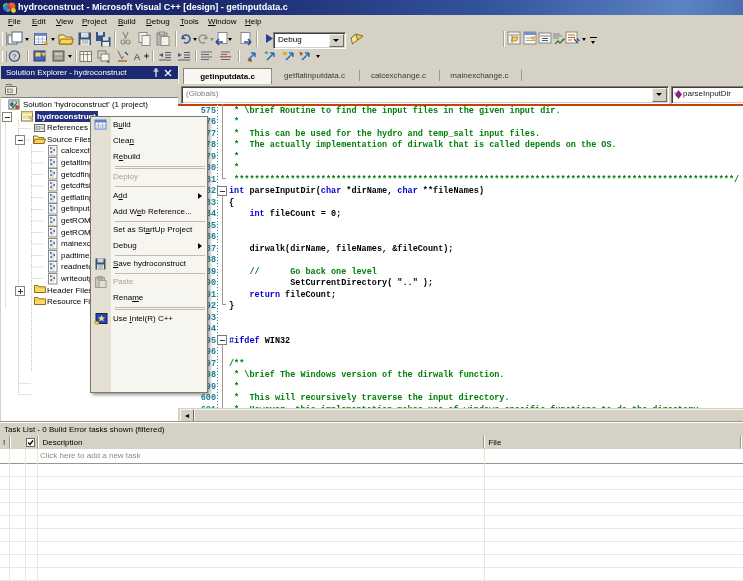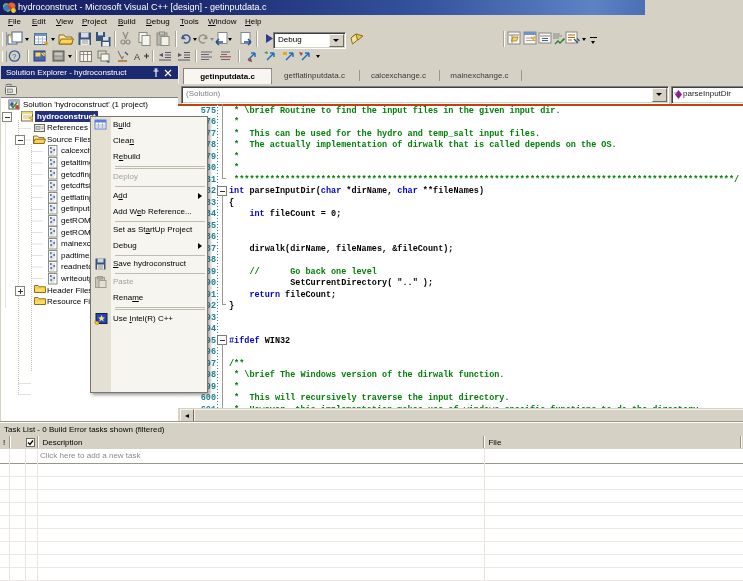--- a/index.html
+++ b/index.html
@@ -1,20 +1,20 @@
 <!DOCTYPE html>
 <html><head><meta charset="utf-8"><style>
 html,body{margin:0;padding:0}
 body{width:743px;height:581px;position:relative;overflow:hidden;
  font-family:"Liberation Sans",sans-serif;background:#d5d1c4;font-size:8px;color:#000}
 .abs{position:absolute}
 
-#title{left:0;top:0;width:645px;height:15px;
+#title{left:0;top:0;width:743px;height:15px;
  background:linear-gradient(90deg,#171f63 0%,#1c2a70 30%,#33539d 65%,#5d83c4 92%,#4a6fb4 100%);
- color:#fff;font-weight:normal;font-size:8.5px;line-height:15px;white-space:nowrap}
+ color:#fff;font-weight:bold;font-size:8.5px;line-height:15px;white-space:nowrap}
 #title .txt{position:absolute;left:18px;top:0;font-size:9px}
 
 #menubar{left:0;top:15px;width:743px;height:14px;background:#d5d1c4;line-height:14px}
 #menubar span.mi{position:absolute;top:0}
 
 #tb1{left:0;top:29px;width:743px;height:20px;background:#d5d1c4}
 #tb2{left:0;top:49px;width:743px;height:14px;background:#d5d1c4}
 .grip{position:absolute;width:3px;border-left:1px solid #fff;border-right:1px solid #9a9689}
 .tsep{position:absolute;width:1px;background:#aaa695;border-right:1px solid #fff}
 .ico{position:absolute}
@@ -447,21 +447,21 @@
 <div class="tab" style="left:92px;width:87px">getflatinputdata.c</div>
 <div class="tab" style="left:180px;width:79px">calcexchange.c</div>
 <div class="tab" style="left:260px;width:81px">mainexchange.c</div>
 <div style="position:absolute;left:91.5px;top:4px;height:11px;width:1px;background:#9a9689"></div>
 <div style="position:absolute;left:179.5px;top:4px;height:11px;width:1px;background:#9a9689"></div>
 <div style="position:absolute;left:259.5px;top:4px;height:11px;width:1px;background:#9a9689"></div>
 <div style="position:absolute;left:341.5px;top:4px;height:11px;width:1px;background:#9a9689"></div>
 </div>
 <div class="abs" id="comborow">
 <div class="combo" style="left:3px;top:2px;width:486px;height:16px">
- <span style="position:absolute;left:4px;top:2px;color:#7d7d7d">(Solution)</span>
+ <span style="position:absolute;left:4px;top:2px;color:#7d7d7d">(Globals)</span>
  <span class="cbtn"></span>
 </div>
 <div class="combo" style="left:493px;top:2px;width:75px;height:16px;border-right:none">
  <svg width="9" height="9" style="position:absolute;left:2px;top:3px">
         <path d="M4.5 0 L8 4.5 L4.5 9 L1 4.5 Z" fill="#8f1f8f"></path>
         <path d="M0 3 h3" stroke="#888" stroke-width="1"></path>
       </svg>
  <span style="position:absolute;left:11px;top:2px;color:#222">parseInputDir</span>
 </div>
 </div>

